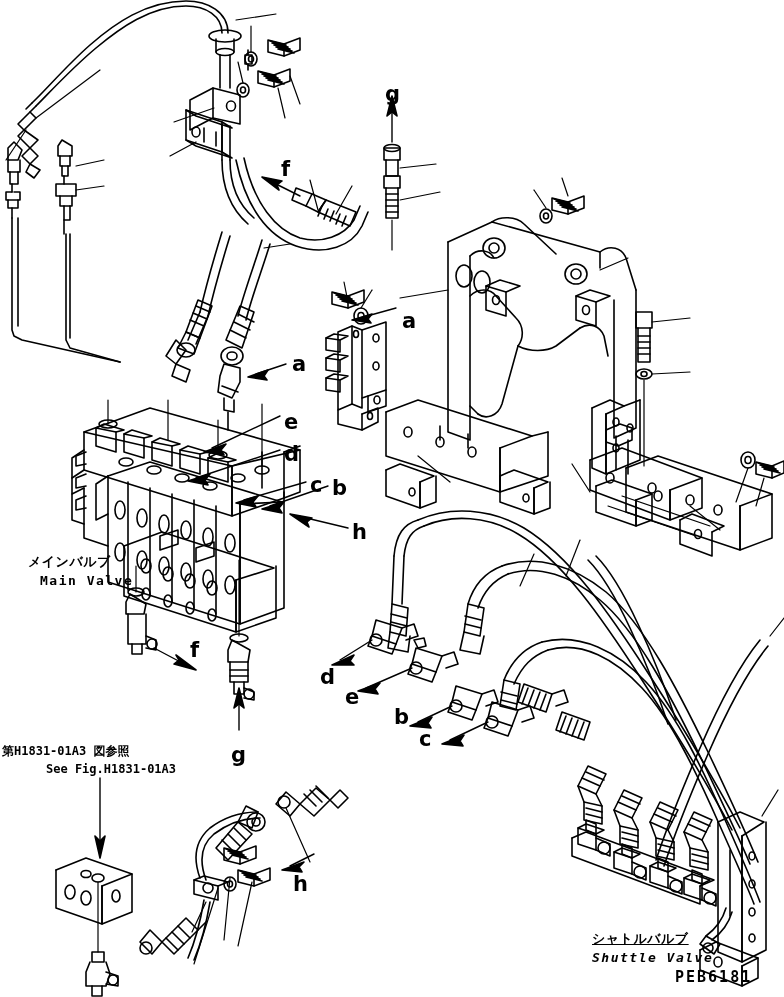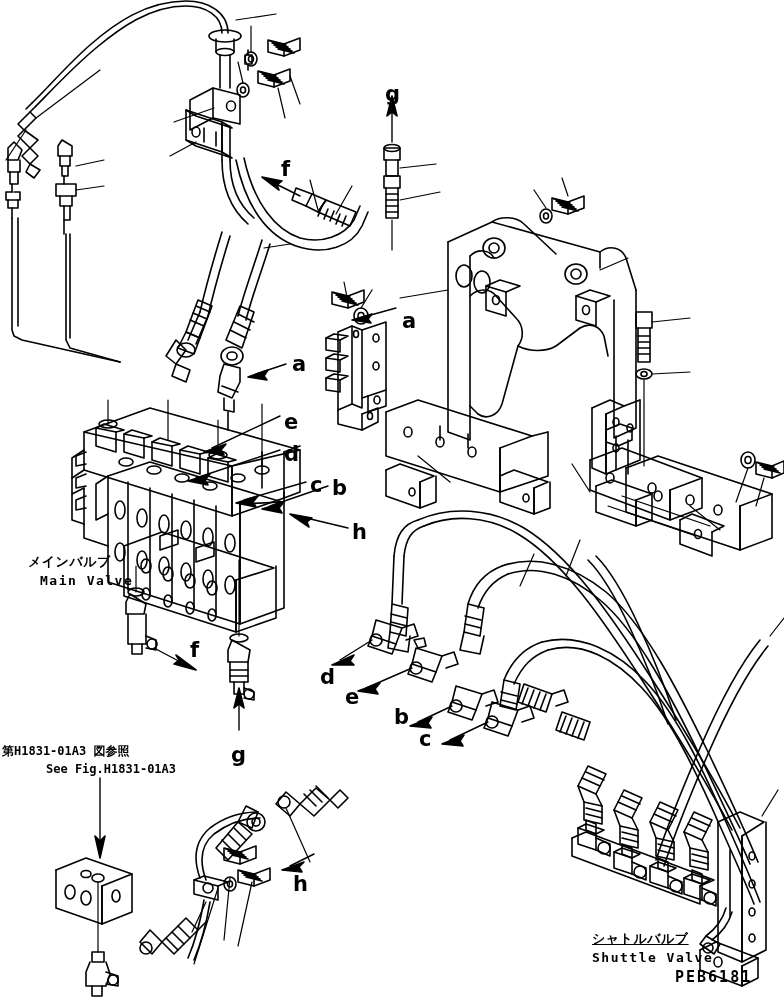--- a/index.html
+++ b/index.html
@@ -687,21 +687,21 @@
   <path d="M566,576 L580,540" stroke-width="1.2"></path>
   <path d="M520,586 L534,554" stroke-width="1.2"></path>
 
   </g>
 </svg>
 
 <div class="lbl jp" style="left:28px;top:553px;">メインバルブ</div>
 <div class="lbl en" style="left:40px;top:573px;">Main Valve</div>
 
 <div class="lbl jp" style="left:592px;top:930px;text-decoration:underline;">シャトルバルブ</div>
-<div class="lbl en" style="left:592px;top:950px;">Shuttle Valve</div>
+<div class="lbl en" style="left:592px;top:950px;font-style:italic;">Shuttle Valve</div>
 
 <div class="lbl note" style="left:2px;top:743px;">第H1831-01A3 図参照</div>
 <div class="lbl note" style="left:4px;top:762px;margin-left:42px;">See Fig.H1831-01A3</div>
 
 <div class="lbl dwg" style="left:675px;top:968px;">PEB6181</div>
 
 <div id="callout-layer">
       <div class="lbl callout" style="left: 292px; top: 352px;">a</div>
       <div class="lbl callout" style="left: 402px; top: 309px;">a</div>
       <div class="lbl callout" style="left: 332px; top: 476px;">b</div>

